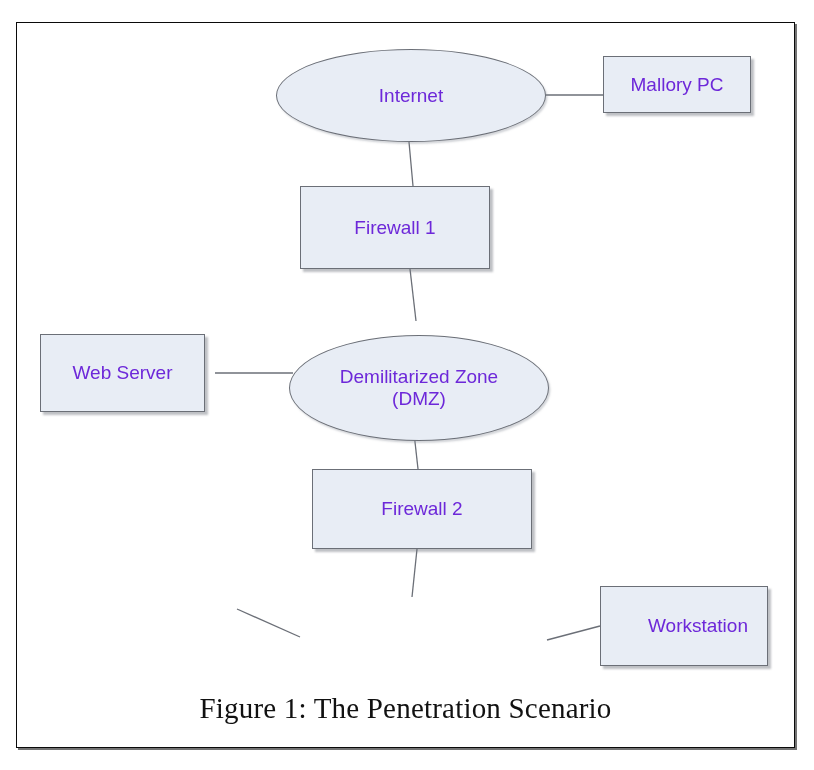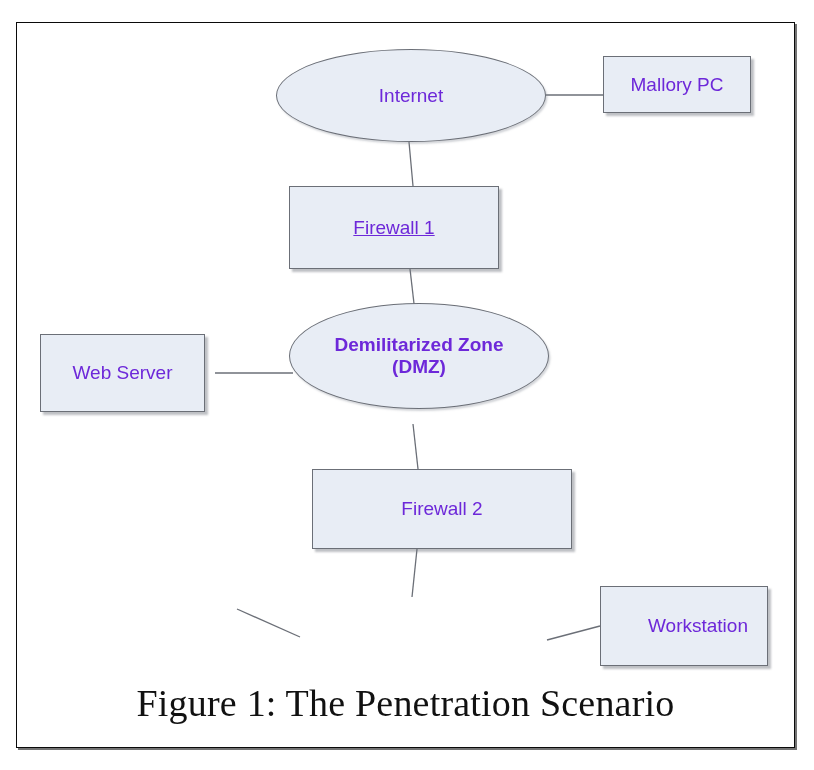--- a/index.html
+++ b/index.html
@@ -73,21 +73,21 @@
     white-space: pre-line;
   }
 
   #figure-caption {
     position: absolute;
     left: 0;
     right: 0;
     bottom: 22px;
     text-align: center;
     font-family: "Liberation Serif", serif;
-    font-size: 38px;
+    font-size: 29px;
     color: #111111;
     letter-spacing: 0.2px;
   }
 </style>
 </head>
 <body>
 
 <div id="figure-frame">
 
   <div id="diagram-canvas">
@@ -112,34 +112,34 @@
     </svg>
 
     <div class="node ellipse" style="left:259px; top:26px; width:270px; height:93px;">
       <span class="node-label">Internet</span>
     </div>
 
     <div class="node box" style="left:586px; top:33px; width:148px; height:57px;">
       <span class="node-label">Mallory PC</span>
     </div>
 
-    <div class="node box" style="left:272px; top:163px; width:210px; height:83px;text-decoration:underline;">
+    <div class="node box" style="left:283px; top:163px; width:190px; height:83px;">
       <span class="node-label">Firewall 1</span>
     </div>
 
-    <div class="node ellipse" style="left:272px; top:280px; width:260px; height:106px;font-weight:bold;">
+    <div class="node ellipse" style="left:272px; top:312px; width:260px; height:106px;">
       <span class="node-label">Demilitarized Zone
 (DMZ)</span>
     </div>
 
     <div class="node box" style="left:23px; top:311px; width:165px; height:78px;">
       <span class="node-label">Web Server</span>
     </div>
 
-    <div class="node box" style="left:295px; top:446px; width:260px; height:80px;">
+    <div class="node box" style="left:295px; top:446px; width:220px; height:80px;">
       <span class="node-label">Firewall 2</span>
     </div>
 
 
 
     <div class="node box" style="left:583px; top:563px; width:168px; height:80px;padding-left:28px;">
       <span class="node-label">Workstation</span>
     </div>
 
   </div>

